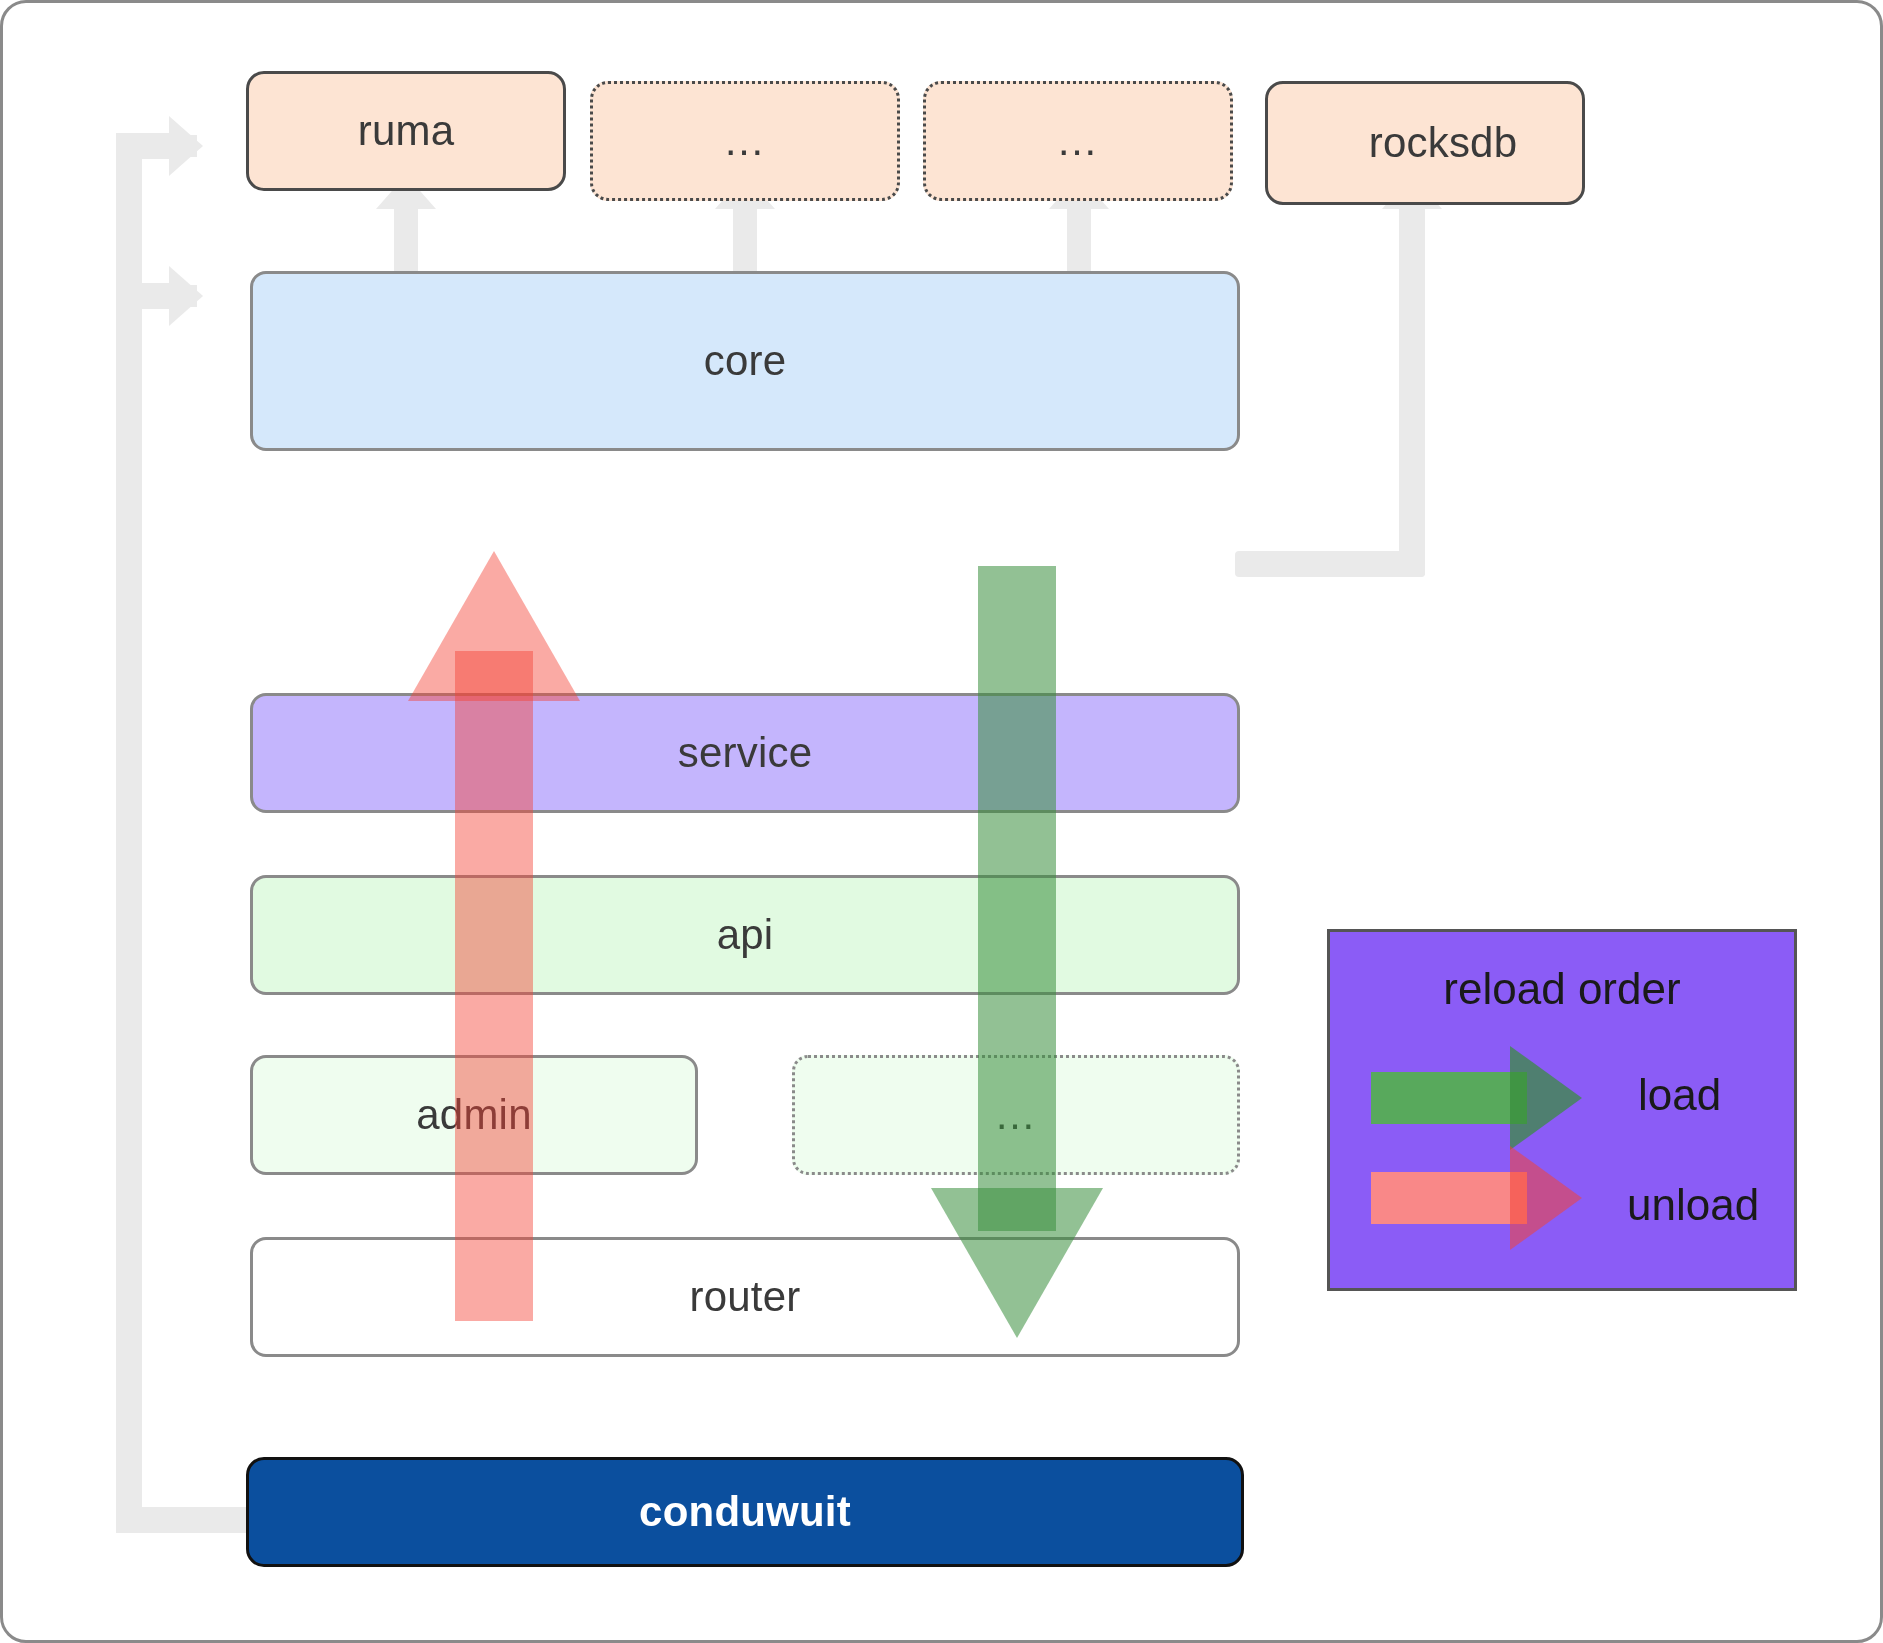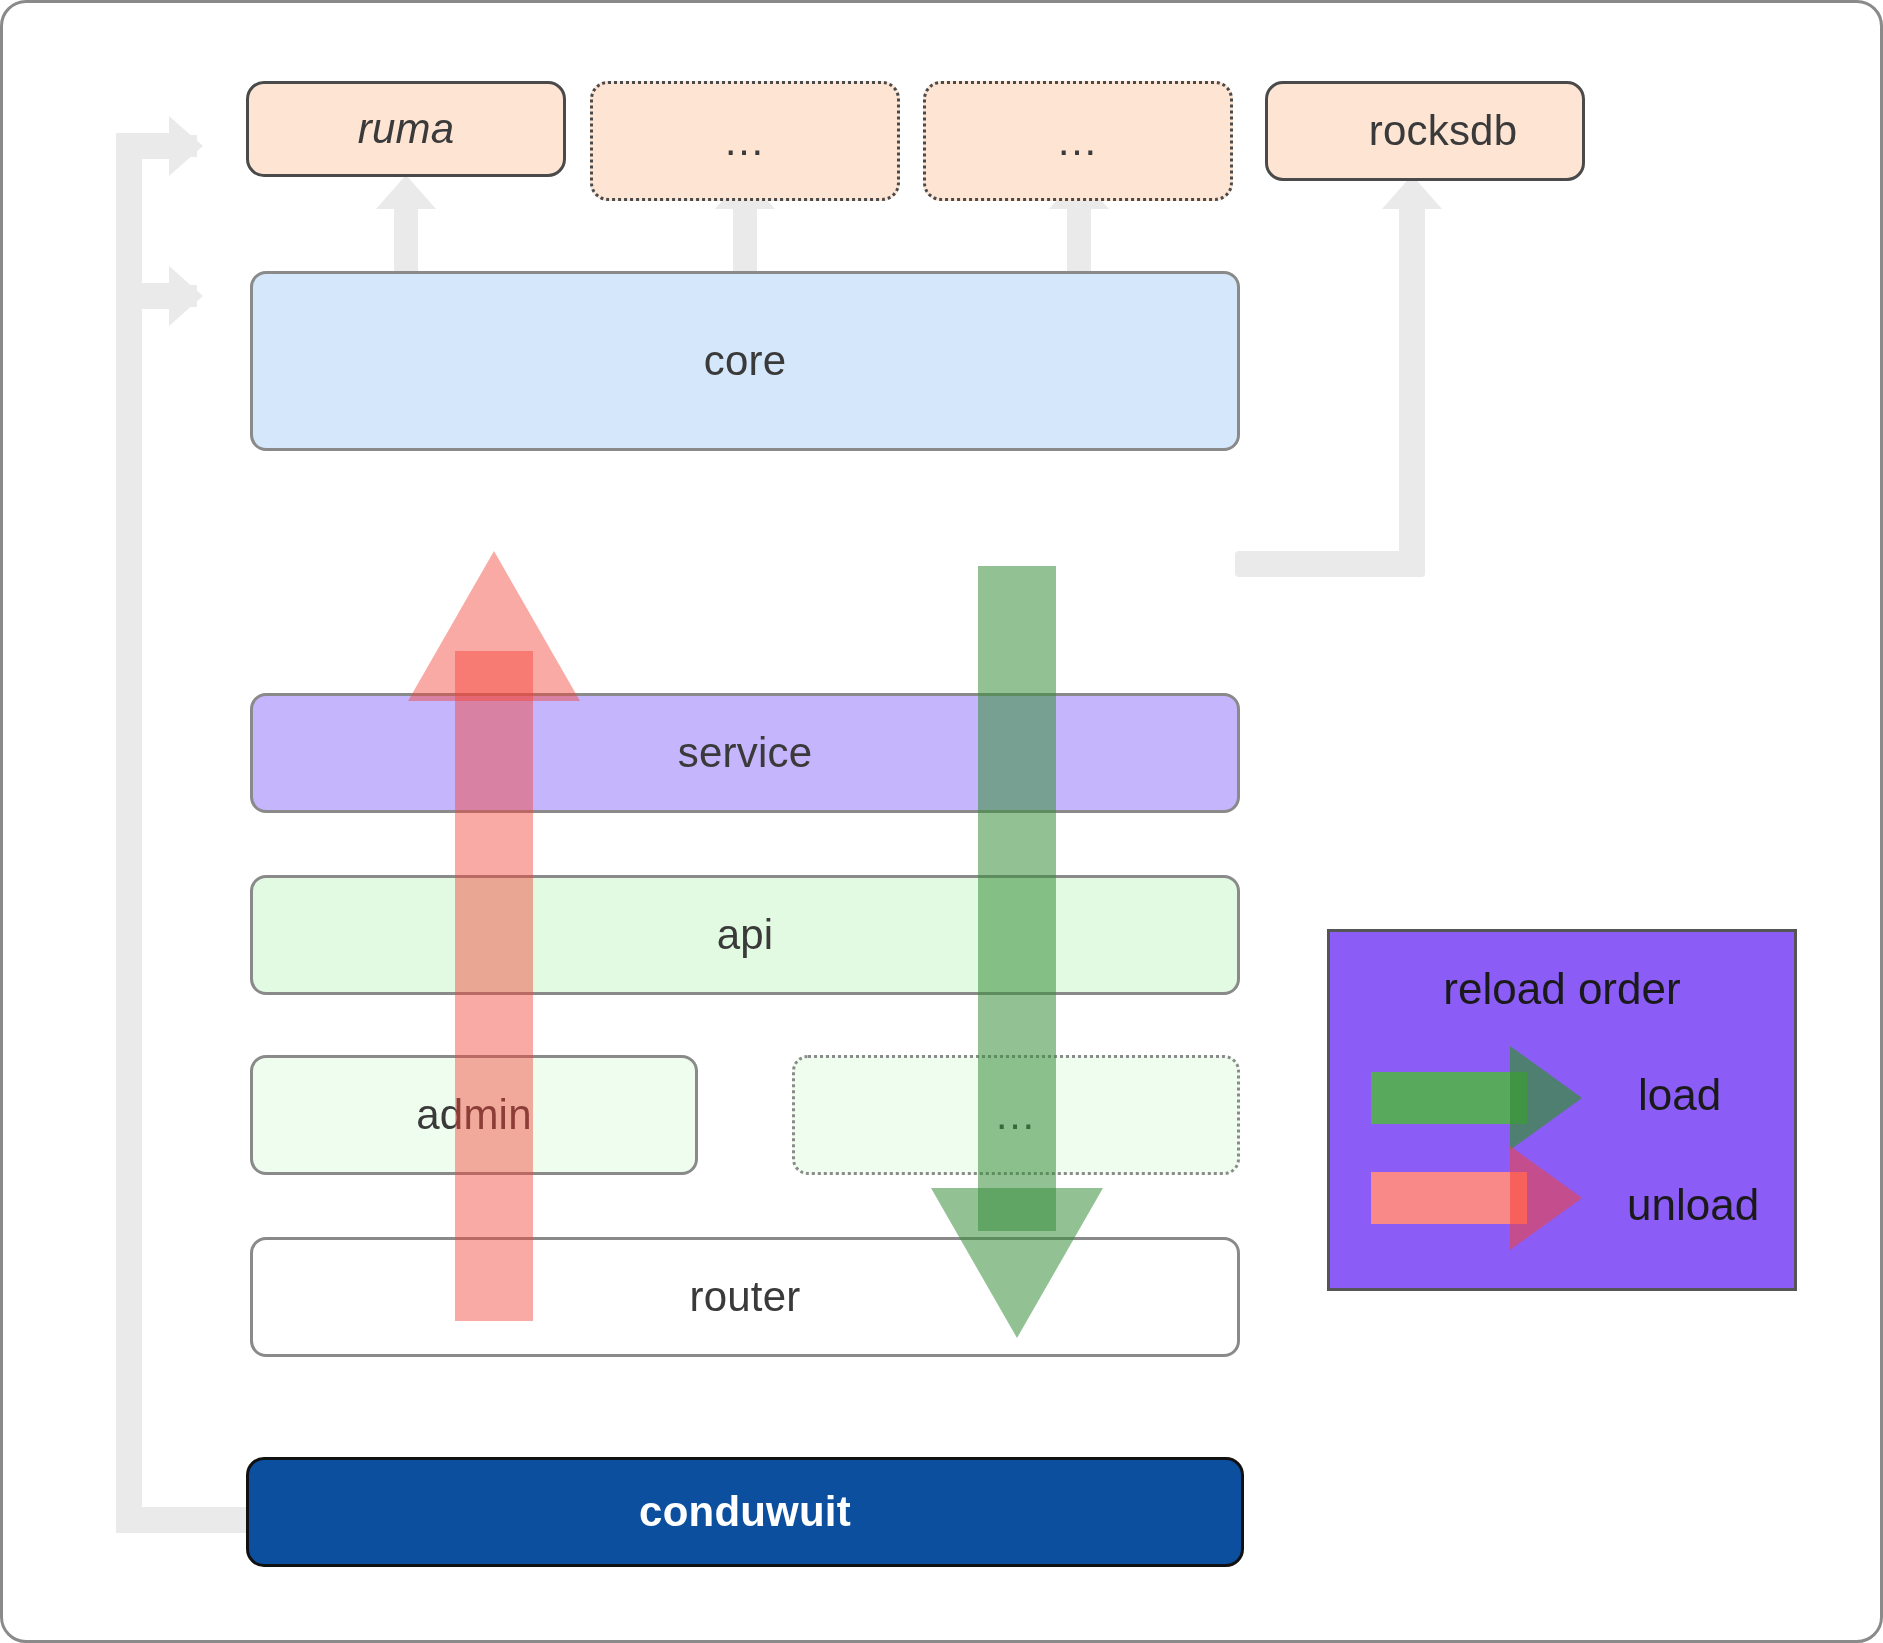--- a/index.html
+++ b/index.html
@@ -169,33 +169,33 @@
   <div class="pipe" style="left:730px; top:200px; width:24px; height:70px;"></div>
   <div class="pipe-arrow arrow-up" style="left:712px; top:172px;"></div>
 
   <div class="pipe" style="left:1064px; top:200px; width:24px; height:70px;"></div>
   <div class="pipe-arrow arrow-up" style="left:1046px; top:172px;"></div>
 
   <div class="pipe" style="left:1232px; top:548px; width:190px; height:26px; border-radius:4px;"></div>
   <div class="pipe" style="left:1396px; top:200px; width:26px; height:374px; border-radius:4px;"></div>
   <div class="pipe-arrow arrow-up" style="left:1379px; top:172px;"></div>
 
-  <div class="node dep" style="left:243px; top:78px; width:320px; height:96px;font-style:italic;">
+  <div class="node dep" style="left:243px; top:68px; width:320px; height:120px;">
     <span>ruma</span>
   </div>
 
   <div class="node dep dotted" style="left:587px; top:78px; width:310px; height:120px;">
     <span class="dots">…</span>
   </div>
 
   <div class="node dep dotted" style="left:920px; top:78px; width:310px; height:120px;">
     <span class="dots">…</span>
   </div>
 
-  <div class="node dep" style="left:1262px; top:78px; width:320px; height:100px;padding-left:36px;">
+  <div class="node dep" style="left:1262px; top:78px; width:320px; height:124px;padding-left:36px;">
     <span>rocksdb</span>
   </div>
 
   <div class="node core" style="left:247px; top:268px; width:990px; height:180px;">
     <span>core</span>
   </div>
 
 
   <div class="node layer" style="left:247px; top:690px; width:990px; height:120px; background:#c4b5fd;">
     <span>service</span>

